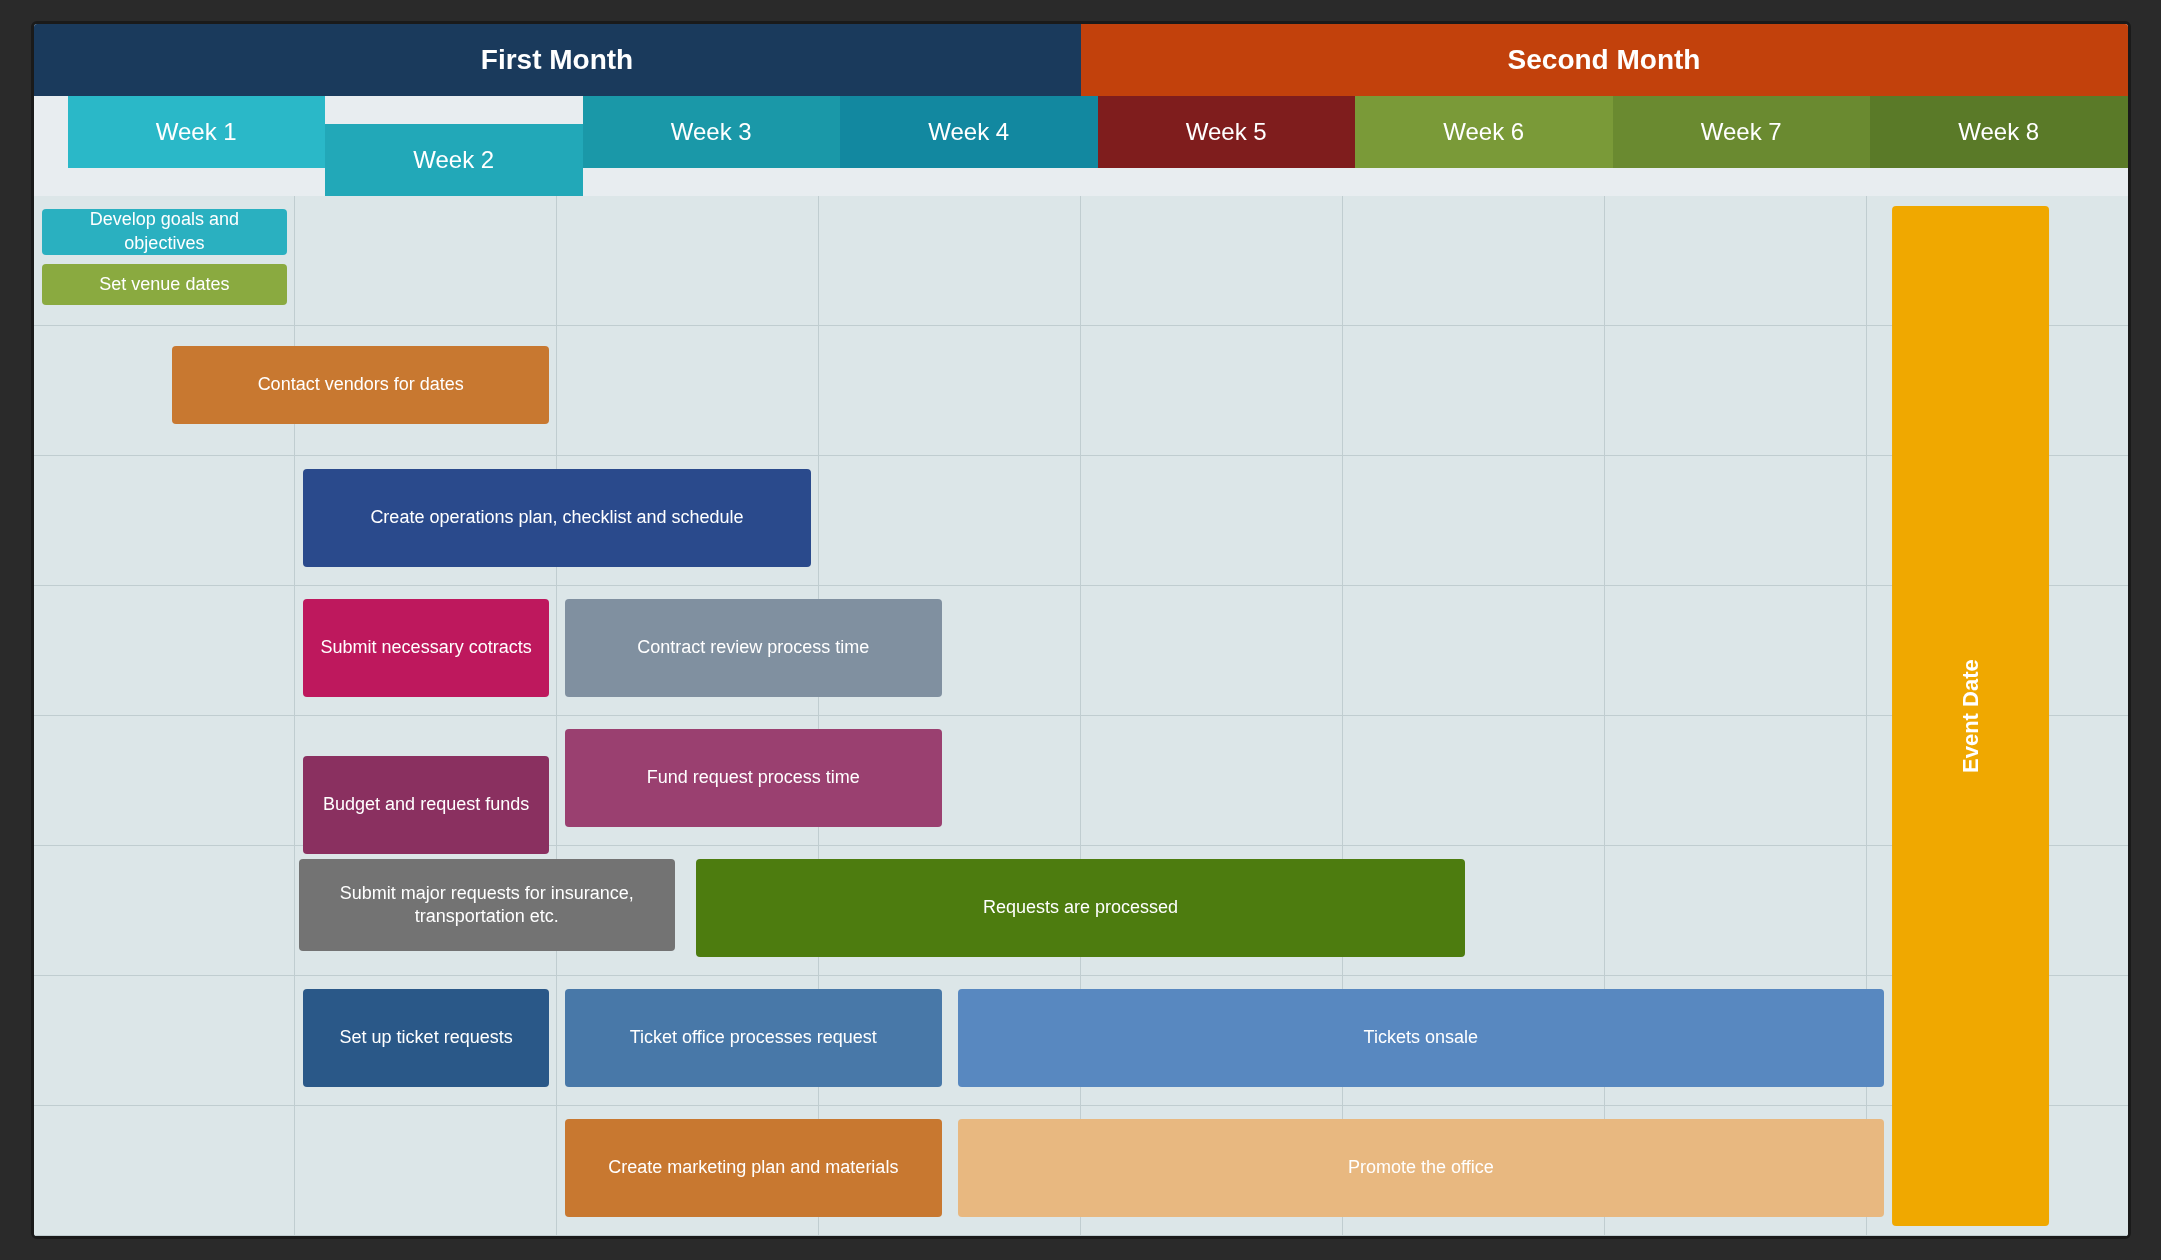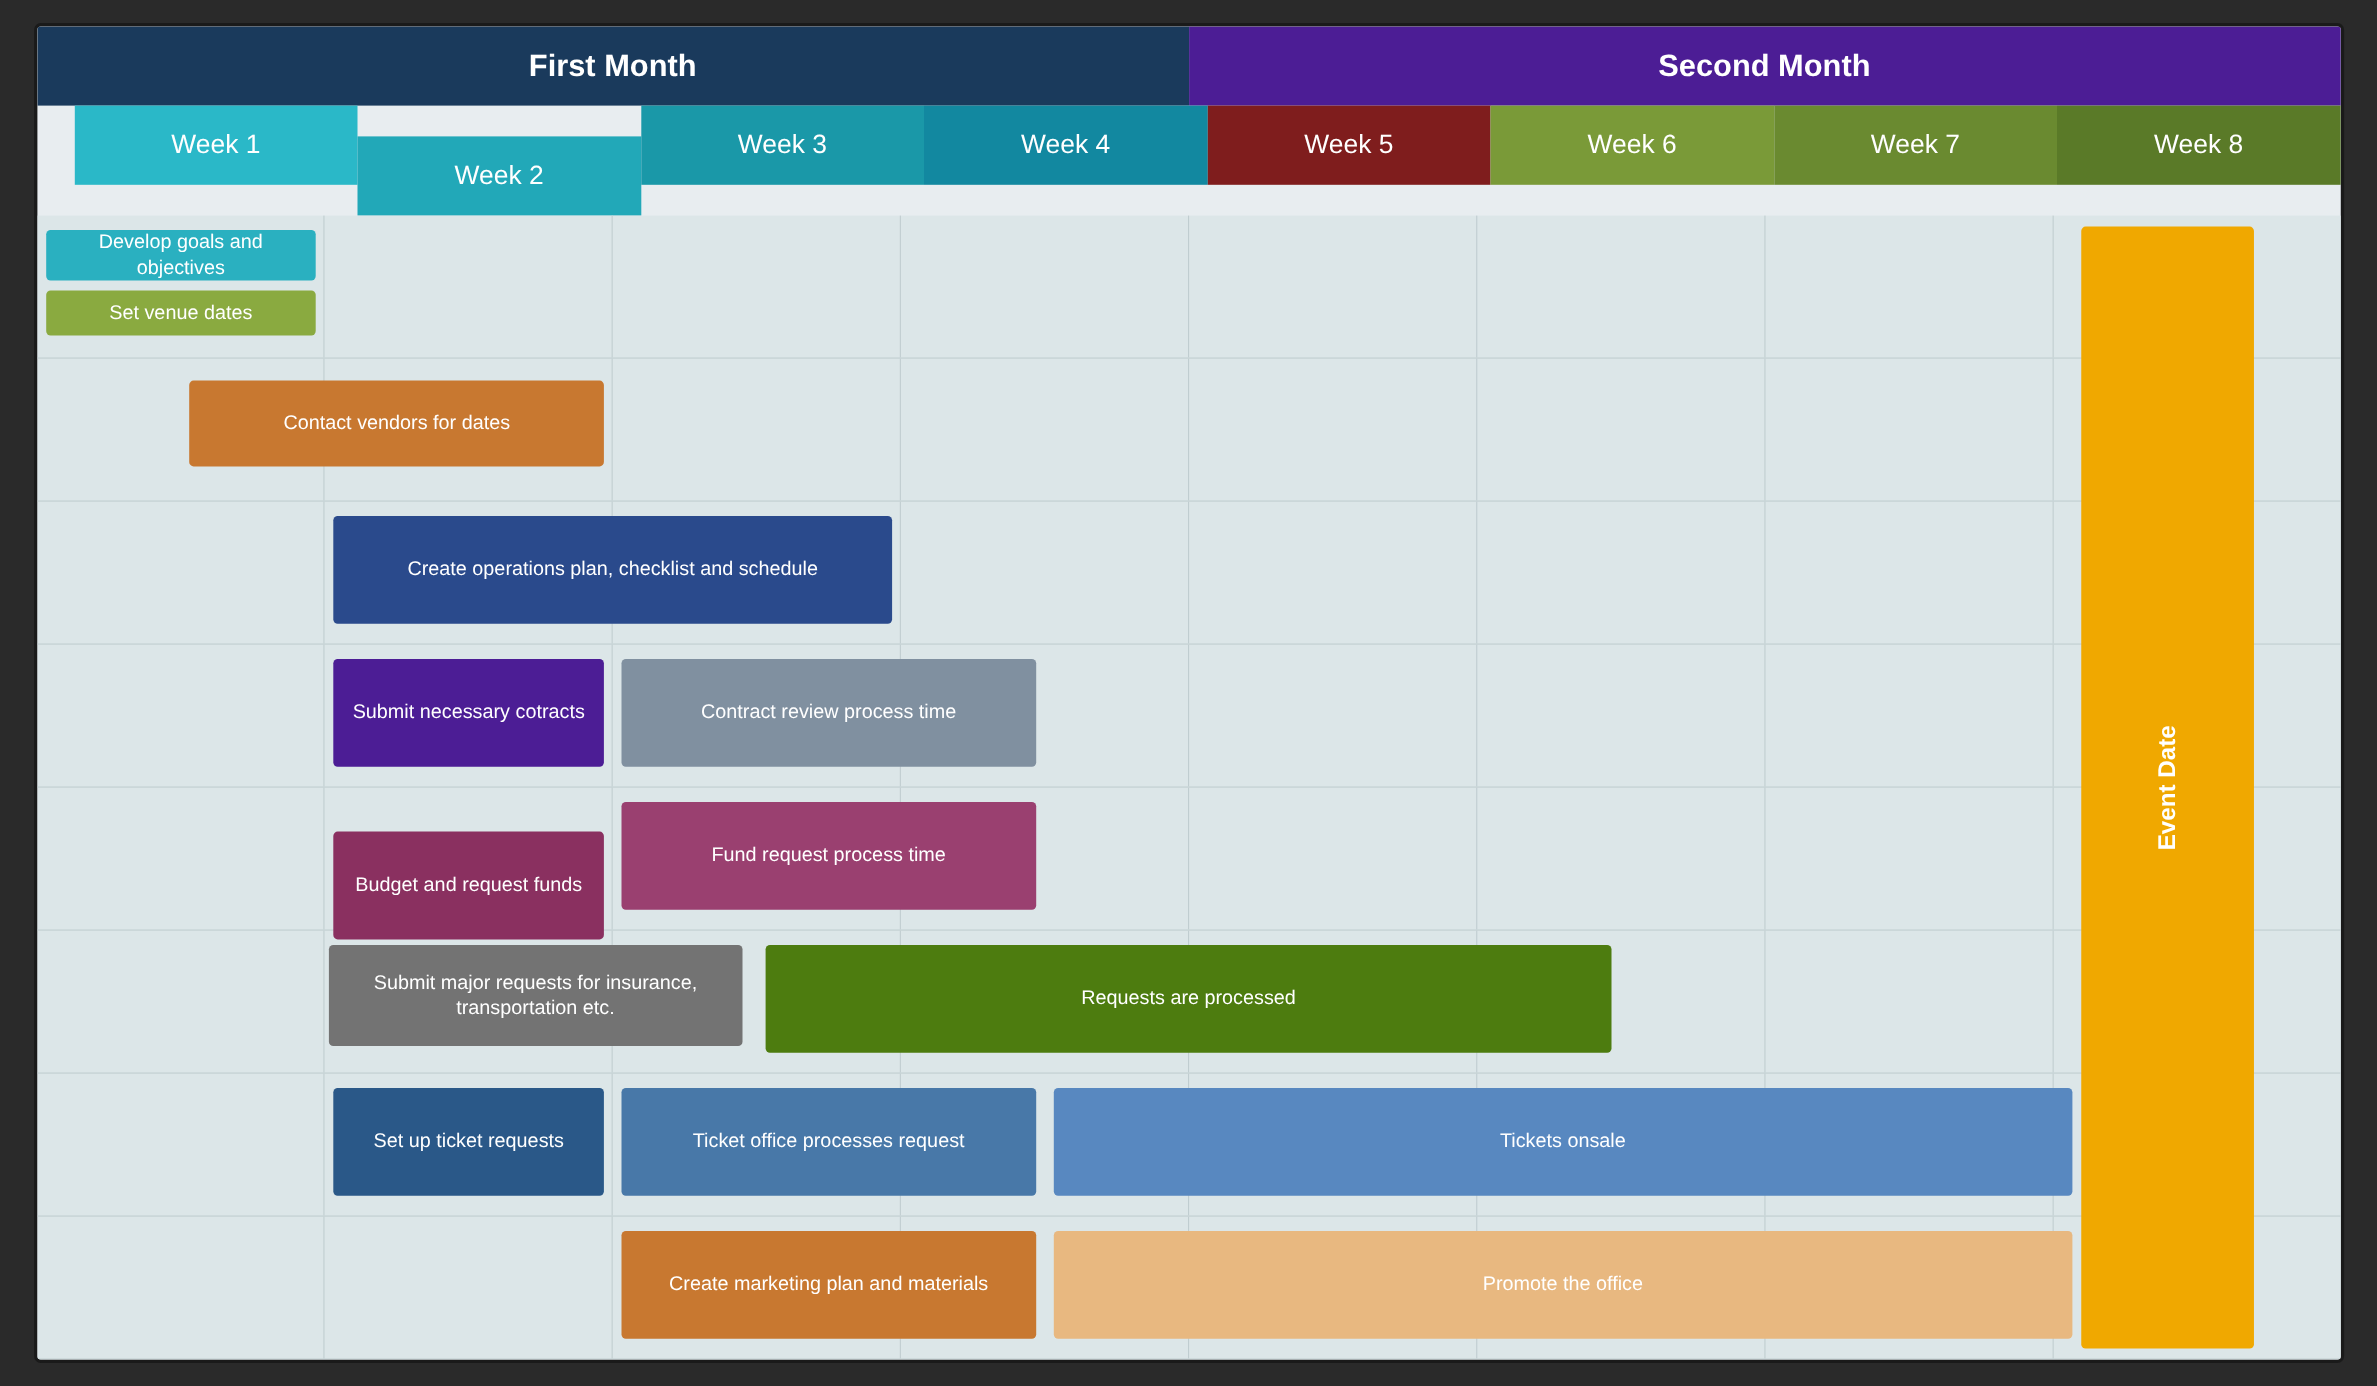--- a/index.html
+++ b/index.html
@@ -29,21 +29,21 @@
       color: white;
       font-size: 28px;
       font-weight: 600;
       height: 72px;
     }
     .month-first {
       background: #1a3a5c;
       flex: 4;
     }
     .month-second {
-      background: #4c1d95;
+      background: #c2410c;
       flex: 4;
     }
     .week-header-row {
       display: flex;
       padding-left: 34px;
     }
     .week-cell {
       flex: 1;
       height: 72px;
       display: flex;
@@ -238,21 +238,21 @@
         <div class="grid-cell"></div>
         <div class="grid-cell"></div>
         <div class="grid-cell"></div>
     </div>
 
     <div class="gantt-bars" id="gantt-bars">
         <div class="bar" style="left: 8px; top: 13px; width: 245.75px; height: 45.5px; background-color: rgb(42, 176, 192);">Develop goals and objectives</div>
         <div class="bar" style="left: 8px; top: 67.6px; width: 245.75px; height: 41.6px; background-color: rgb(138, 170, 64);">Set venue dates</div>
         <div class="bar" style="left: 138.875px; top: 149.5px; width: 376.625px; height: 78px; background-color: rgb(200, 120, 48);">Contact vendors for dates</div>
         <div class="bar" style="left: 269.75px; top: 273px; width: 507.5px; height: 97.5px; background-color: rgb(42, 74, 140);">Create operations plan, checklist and schedule</div>
-        <div class="bar" style="left: 269.75px; top: 403px; width: 245.75px; height: 97.5px; background-color: #4c1d95;">Submit necessary cotracts</div>
+        <div class="bar" style="left: 269.75px; top: 403px; width: 245.75px; height: 97.5px; background-color: #be185d;">Submit necessary cotracts</div>
         <div class="bar" style="left: 531.5px; top: 403px; width: 376.625px; height: 97.5px; background-color: rgb(128, 144, 160);">Contract review process time</div>
         <div class="bar" style="left: 269.75px; top: 560px; width: 245.75px; height: 97.5px; background-color: rgb(138, 48, 96);">Budget and request funds</div>
         <div class="bar" style="left: 531.5px; top: 533px; width: 376.625px; height: 97.5px; background-color: rgb(154, 64, 112);">Fund request process time</div>
         <div class="bar" style="left: 265px; top: 663px; width: 376.625px; height: 92px; background-color: #737373;">Submit major requests for insurance, transportation etc.</div>
         <div class="bar" style="left: 662.375px; top: 663px; width: 769.25px; height: 97.5px; background-color: #4d7c0f;">Requests are processed</div>
         <div class="bar" style="left: 269.75px; top: 793px; width: 245.75px; height: 97.5px; background-color: rgb(42, 88, 136);">Set up ticket requests</div>
         <div class="bar" style="left: 531.5px; top: 793px; width: 376.625px; height: 97.5px; background-color: rgb(72, 120, 168);">Ticket office processes request</div>
         <div class="bar" style="left: 924.125px; top: 793px; width: 926.3px; height: 97.5px; background-color: rgb(88, 136, 192);">Tickets onsale</div>
         <div class="bar" style="left: 531.5px; top: 923px; width: 376.625px; height: 97.5px; background-color: rgb(200, 120, 48);">Create marketing plan and materials</div>
         <div class="bar" style="left: 924.125px; top: 923px; width: 926.3px; height: 97.5px; background-color: rgb(232, 184, 128);">Promote the office</div>

